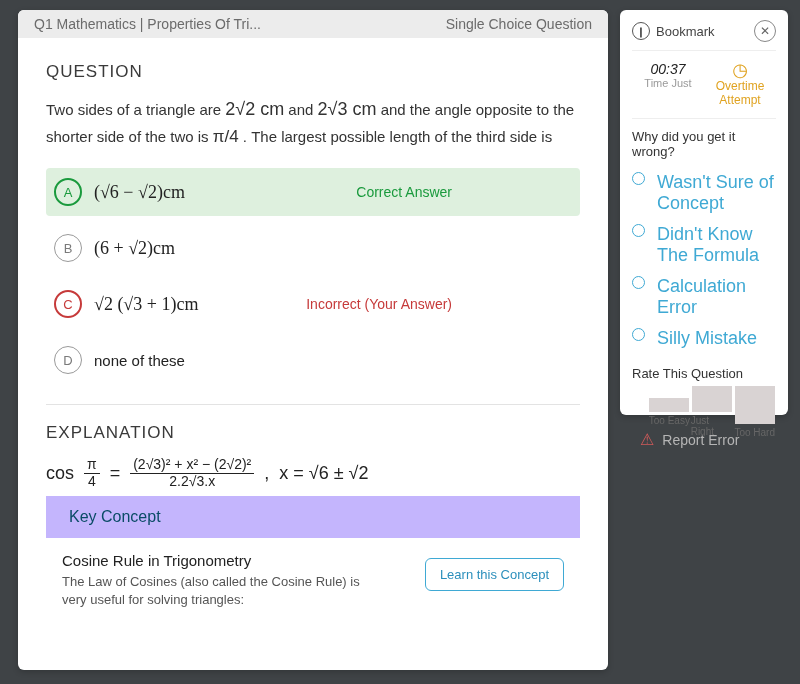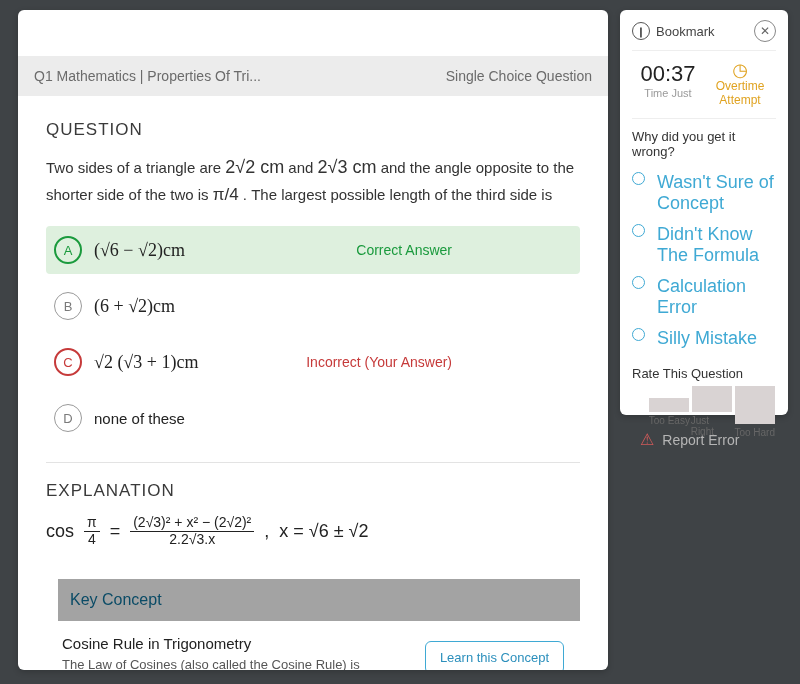--- a/index.html
+++ b/index.html
@@ -1,50 +1,50 @@
 <!DOCTYPE html>
 <html><head>
 <meta charset="utf-8">
 <style>
   *{box-sizing:border-box;margin:0;padding:0;font-family:"Helvetica Neue",Arial,sans-serif;}
   body{background:#3f4346;width:800px;height:684px;overflow:hidden;position:relative;}
   .main-card{position:absolute;left:18px;top:10px;width:590px;height:660px;background:#fff;border-radius:6px;overflow:hidden;box-shadow:0 2px 6px rgba(0,0,0,.2);}
-  .main-header{height:40px;background:#ececec;display:flex;align-items:center;justify-content:space-between;padding:0 16px;color:#6b6b6b;font-size:14px;margin-top:46px;}
+  .main-header{height:28px;background:#ececec;display:flex;align-items:center;justify-content:space-between;padding:0 16px;color:#6b6b6b;font-size:14px;}
   .main-body{padding:24px 28px 10px 28px;height:620px;overflow:hidden;}
   .section-title{font-size:17px;letter-spacing:1px;color:#3a3a3a;font-weight:400;margin-bottom:14px;}
   .question-text{font-size:15px;color:#333;line-height:1.55;margin-bottom:18px;}
   .options{display:flex;flex-direction:column;gap:8px;margin-bottom:20px;}
   .option-row{display:flex;align-items:center;gap:12px;padding:10px 8px;border-radius:4px;}
   .option-row.correct{background:#def0de;}
   .opt-letter{width:28px;height:28px;border-radius:50%;border:1.5px solid #9a9a9a;display:flex;align-items:center;justify-content:center;font-size:13px;color:#7a7a7a;flex-shrink:0;}
   .opt-letter.green{border-color:#1a9a3d;color:#1a9a3d;border-width:2px;}
   .opt-letter.red{border-color:#c63a3a;color:#c63a3a;border-width:2px;}
   .opt-text{font-size:18px;color:#222;font-family:"Times New Roman",serif;}
   .opt-status{font-size:14px;margin-left:auto;margin-right:120px;}
   .opt-status.green{color:#1a9a3d;}
   .opt-status.red{color:#c63a3a;}
   hr.div{border:none;border-top:1px solid #e3e3e3;margin:10px 0 18px 0;}
-  .expl-math{font-family:"Times New Roman",serif;font-size:18px;color:#222;margin-bottom:32px;display:flex;align-items:center;gap:10px;}
+  .expl-math{font-family:"Times New Roman",serif;font-size:18px;color:#222;margin-bottom:7px;display:flex;align-items:center;gap:10px;}
   .frac{display:inline-flex;flex-direction:column;align-items:center;font-size:14px;line-height:1.1;vertical-align:middle;}
   .frac .num{border-bottom:1px solid #222;padding:0 3px;}
   .frac .den{padding:0 3px;}
-  .key-concept{background:#a3a3a3;color:#0a4b66;font-size:16px;padding:12px 12px;margin:0 0 14px 12px;}
+  .key-concept{background:#c4b5fd;color:#0a4b66;font-size:16px;padding:12px 23px;margin:0 0 14px 0;}
   .concept-box{display:flex;align-items:flex-start;justify-content:space-between;padding:0 16px;}
   .concept-text h4{font-size:15px;color:#222;font-weight:500;margin-bottom:4px;}
   .concept-text p{font-size:13px;color:#555;line-height:1.4;max-width:300px;}
   .learn-btn{border:1px solid #3fa9d4;color:#2b8fbc;background:#fff;border-radius:6px;padding:8px 14px;font-size:13px;cursor:pointer;flex-shrink:0;margin-top:6px;}
 
   .side-card{position:absolute;left:620px;top:10px;width:168px;height:405px;background:#fff;border-radius:6px;box-shadow:0 2px 6px rgba(0,0,0,.2);padding:10px 12px;}
   .side-top{display:flex;align-items:center;justify-content:space-between;margin-bottom:8px;}
   .bm{display:flex;align-items:center;gap:6px;font-size:13px;color:#444;}
   .bm-ic{width:18px;height:18px;border:1.5px solid #555;border-radius:50%;display:flex;align-items:center;justify-content:center;font-size:10px;}
   .close-btn{width:22px;height:22px;border:1.5px solid #888;border-radius:50%;display:flex;align-items:center;justify-content:center;font-size:12px;color:#666;cursor:pointer;}
   .time-row{display:flex;border-top:1px solid #eee;border-bottom:1px solid #eee;padding:10px 0;margin-bottom:10px;}
   .time-col{flex:1;text-align:center;}
-  .time-val{font-size:22px;color:#222;font-weight:400;}
+  .time-val{font-size:14px;color:#222;font-weight:400;font-style:italic;}
   .time-lbl{font-size:11px;color:#9a9a9a;}
   .ot-ic{color:#e0a321;font-size:18px;line-height:1;}
   .ot-lbl{font-size:12px;color:#e0a321;line-height:1.2;}
   .why-title{font-size:13px;color:#333;margin:9px 0 8px 0;}
   .reason{display:flex;gap:12px;font-size:18px;color:#3fa9d4;padding:5px 0;cursor:pointer;}
   .radio{width:13px;height:13px;border:1.5px solid #3fa9d4;border-radius:50%;flex-shrink:0;}
   .rate-title{font-size:13px;color:#333;margin:12px 0 8px 0;}
   .bars{display:flex;align-items:center;justify-content:space-between;height:46px;margin-left:16px;}
   .bar-wrap{flex:1;display:flex;flex-direction:column;align-items:center;gap:3px;cursor:pointer;}
   .bar{width:40px;background:#d9d3d3;}

